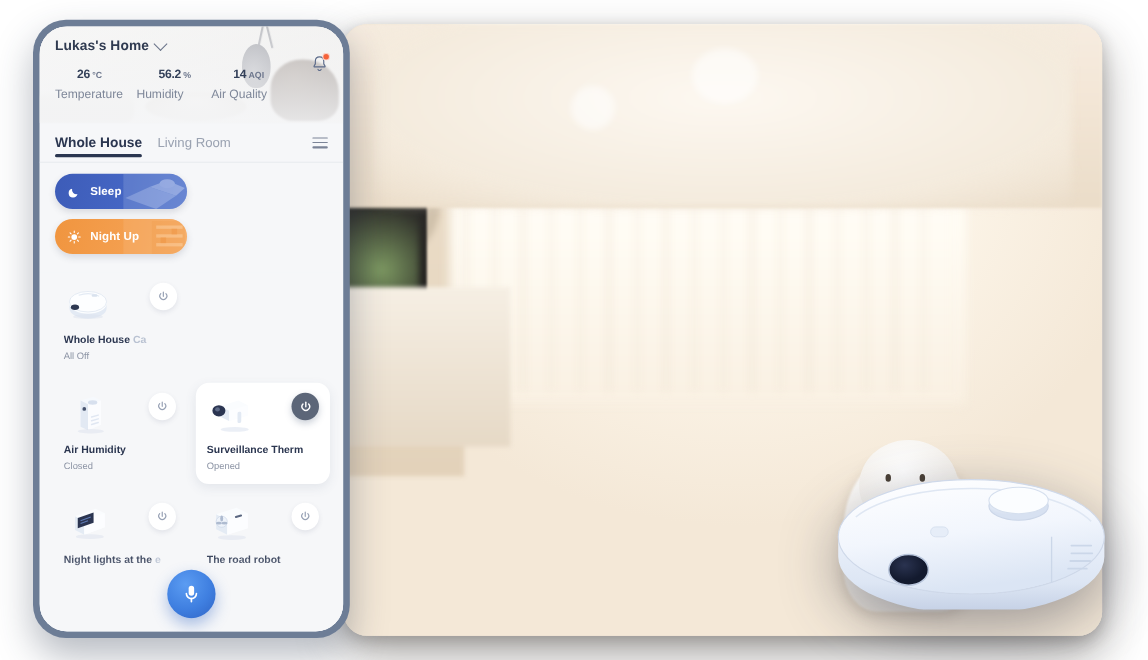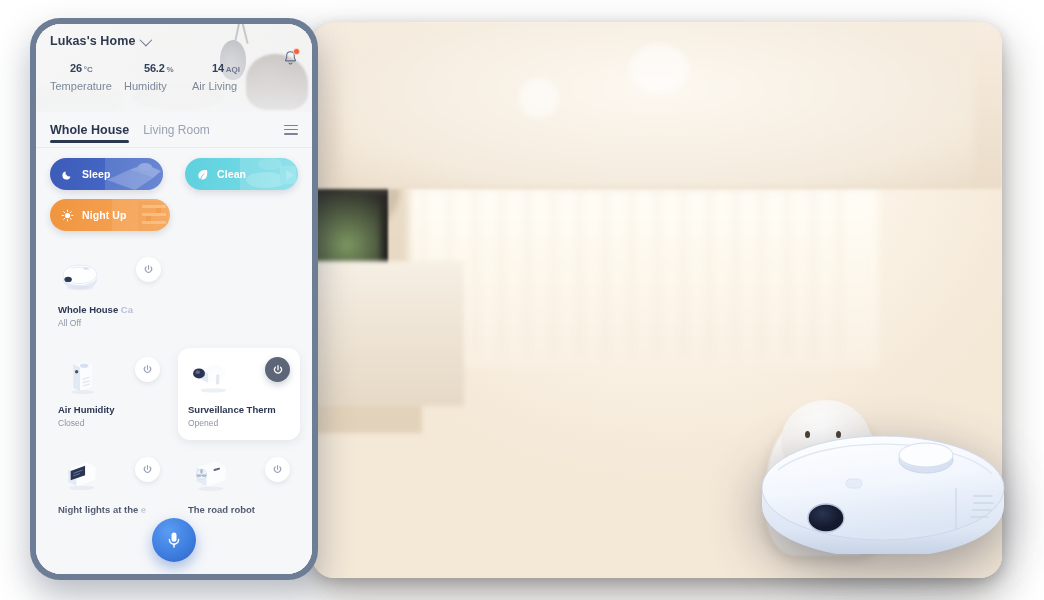--- a/index.html
+++ b/index.html
@@ -415,21 +415,21 @@
           <div class="stat">
             <span class="stat-val">26</span><span class="stat-unit">°C</span>
             <div class="stat-lbl">Temperature</div>
           </div>
           <div class="stat">
             <span class="stat-val">56.2</span><span class="stat-unit">%</span>
             <div class="stat-lbl">Humidity</div>
           </div>
           <div class="stat">
             <span class="stat-val">14</span><span class="stat-unit">AQI</span>
-            <div class="stat-lbl">Air Living</div>
+            <div class="stat-lbl">Air Quality</div>
           </div>
         </div>
       </div>
     </div>
 
     <div id="tab-bar">
       <div class="tab active">Whole House</div>
       <div class="tab">Living Room</div>
       <div class="hamburger">
         <span></span>
@@ -443,33 +443,20 @@
         <div class="scene-btn" style="background:linear-gradient(100deg,#3d5cb8 0%,#4566c4 55%,#5a7ad0 100%);">
           <svg class="scene-ico" viewBox="0 0 16 16">
             <path d="M11.6 10.4A5 5 0 0 1 5.6 4.4a5 5 0 1 0 6 6z" fill="#ffffff"></path>
           </svg>
           <span class="scene-lbl">Sleep</span>
           <svg class="scene-art" viewBox="0 0 58 32" preserveAspectRatio="none">
             <rect x="0" y="0" width="58" height="32" fill="#7f9ad6"></rect>
             <path d="M2,22 L24,12 L48,20 L30,32 Z" fill="#cfdcf2"></path>
             <path d="M24,12 L40,6 L56,13 L48,20 Z" fill="#e6eefb"></path>
             <ellipse cx="40" cy="9" rx="7" ry="4" fill="#f4f8ff"></ellipse>
-          </svg>
-        </div>
-        <div class="scene-btn" style="background:linear-gradient(100deg,#5ed0de 0%,#70d8e4 55%,#86e0ea 100%);">
-          <svg class="scene-ico" viewBox="0 0 16 16">
-            <path d="M13.5 2.5C9 2 4 3.5 3 8c-.6 2.6.6 4.7 2.2 5.5C6 10 8.5 7 12 5.8 9.6 7.6 7 10.2 6.4 14c3.6.8 6.6-1.5 7.2-5.2.4-2.3.3-4.6-.1-6.3z" fill="#ffffff"></path>
-          </svg>
-          <span class="scene-lbl">Clean</span>
-          <svg class="scene-art" viewBox="0 0 58 32" preserveAspectRatio="none">
-            <rect x="0" y="0" width="58" height="32" fill="#9fe2ea"></rect>
-            <ellipse cx="26" cy="22" rx="20" ry="8" fill="#d4f2f6"></ellipse>
-            <rect x="40" y="8" width="16" height="18" rx="2" fill="#c4ecf2"></rect>
-            <path d="M46,12 L54,17 L46,22 Z" fill="#eafafc"></path>
-            <ellipse cx="30" cy="6" rx="12" ry="6" fill="#bdeaf1"></ellipse>
           </svg>
         </div>
       </div>
       <div class="scene-row">
         <div class="scene-btn" style="background:linear-gradient(100deg,#f0953f 0%,#f49f4f 55%,#f7ae68 100%);">
           <svg class="scene-ico" viewBox="0 0 16 16">
             <circle cx="8" cy="8" r="3.2" fill="#ffffff"></circle>
             <g stroke="#ffffff" stroke-width="1.2" stroke-linecap="round">
               <line x1="8" y1="1.3" x2="8" y2="3"></line>
                 <line x1="8" y1="13" x2="8" y2="14.7"></line>

